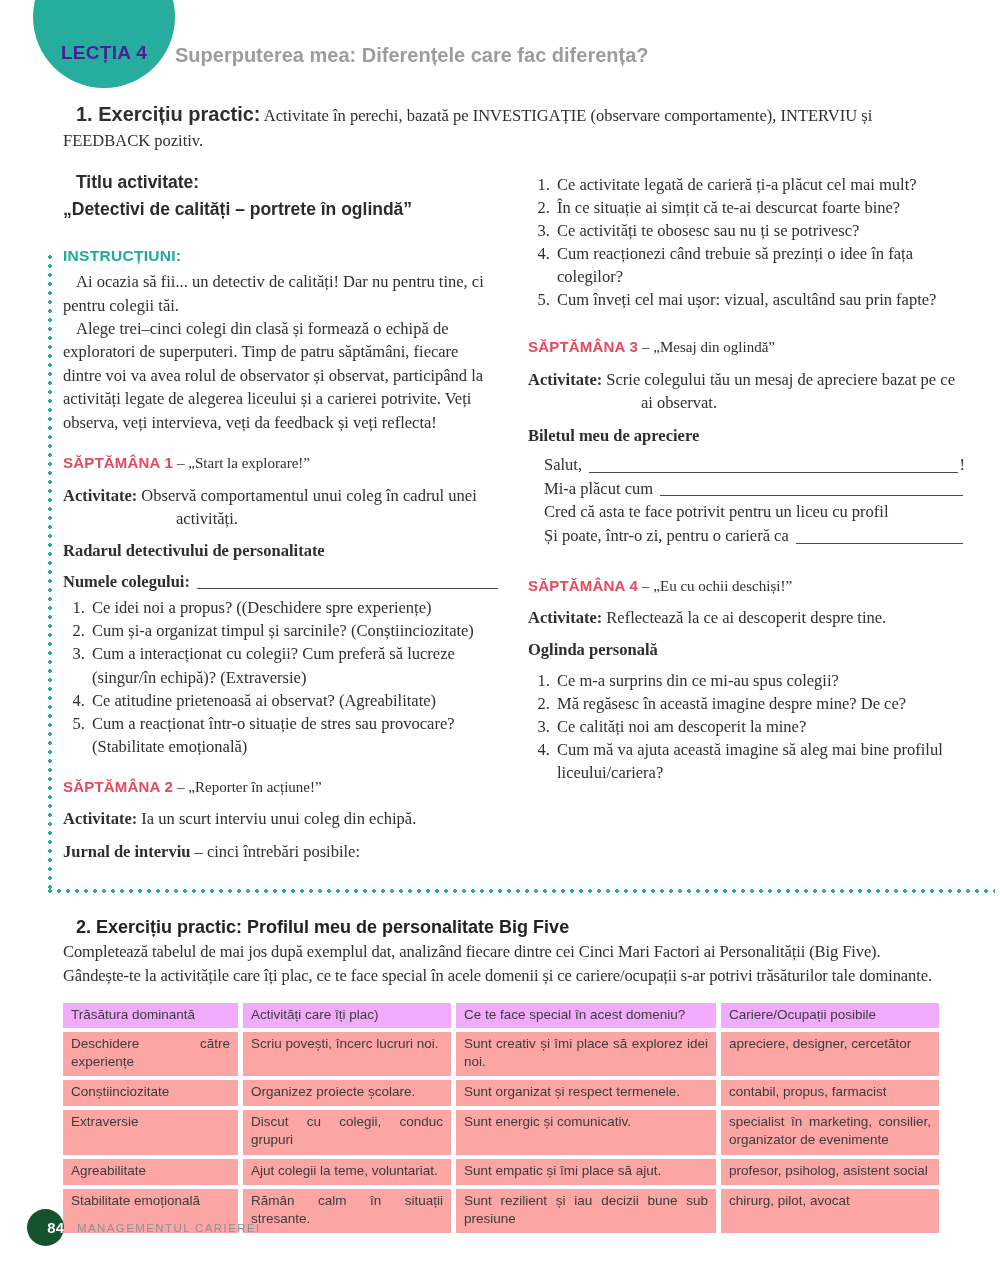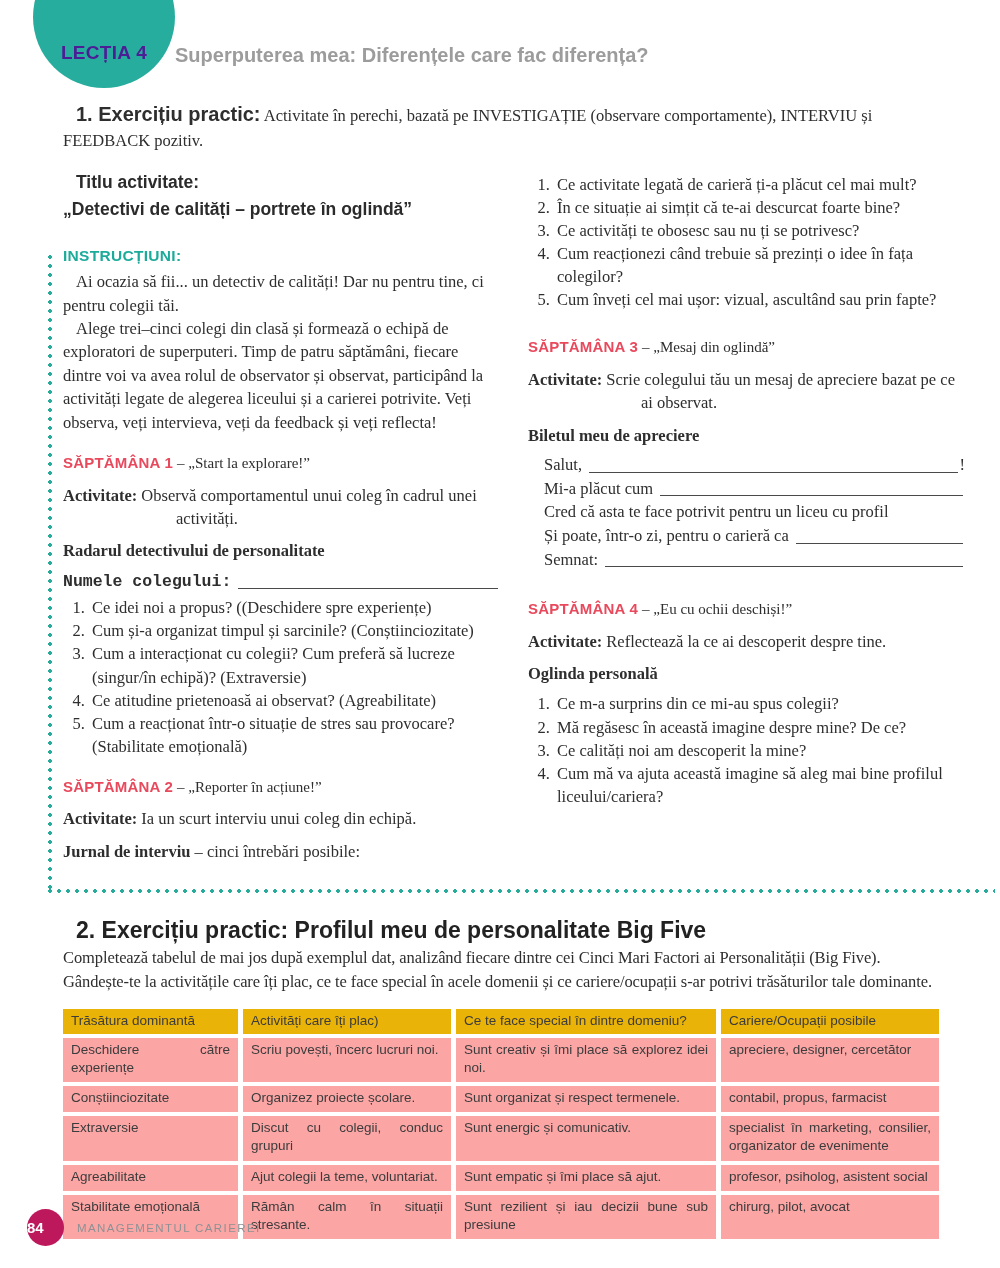--- a/index.html
+++ b/index.html
@@ -73,65 +73,65 @@
     font-family:"Liberation Sans","DejaVu Sans",sans-serif;
     font-weight:bold; font-size:15px; color:#e8495c; letter-spacing:.2px;
   }
   .week-title { font-size:15px; }
 
   .hang { padding-left:113px; text-indent:-113px; margin-bottom:9px; }
 
   .subhead { font-weight:bold; margin-bottom:7px; }
 
   .name-line { display:flex; align-items:baseline; margin-bottom:3px; }
-  .name-line b { white-space:nowrap;font-family:Liberation Mono, monospace; }
+  .name-line b { white-space:nowrap; }
   .blank {
     flex:1 1 auto; min-width:30px; border-bottom:1.4px solid #4a4a4a;
     align-self:flex-end; margin:0 2px 4px 7px; height:1px;
   }
 
   ol.qlist { list-style:decimal; padding-left:26px; margin-bottom:2px; }
   ol.qlist li { padding-left:3px; line-height:1.4; }
 
   .note-title { font-weight:bold; margin-bottom:6px; }
   .note-line { display:flex; align-items:center; margin-left:16px; line-height:1.43; }
   .note-line .suffix { white-space:nowrap; }
 
   
   .section2 { margin:26px 60px 0 63px; }
   .section2-title {
     font-family:"Liberation Sans","DejaVu Sans",sans-serif;
-    font-weight:bold; font-size:23px; color:#222; margin-left:13px; margin-bottom:2px;
+    font-weight:bold; font-size:18px; color:#222; margin-left:13px; margin-bottom:2px;
   }
   .section2-desc { font-size:16.5px; line-height:1.42; letter-spacing:-0.1px; }
 
   
   table.bigfive {
     margin:12px 0 0 58px; border-collapse:separate; border-spacing:5px 4px;
     font-family:"Liberation Sans","DejaVu Sans",sans-serif;
     font-size:13.5px; color:#3c3c3c; table-layout:fixed; width:886px;
   }
   table.bigfive col.c1 { width:175px; }
   table.bigfive col.c2 { width:208px; }
   table.bigfive col.c3 { width:260px; }
   table.bigfive col.c4 { width:218px; }
   table.bigfive th {
-    background:#eab308; font-weight:normal; text-align:left;
+    background:#f0abfc; font-weight:normal; text-align:left;
     padding:3px 8px 4px; line-height:1.3;
   }
   table.bigfive td {
     background:#fca5a5; vertical-align:top;
     padding:3px 8px 5px; line-height:1.35; text-align:justify;
   }
 
   
   .footer { position:absolute; left:27px; bottom:22px; display:flex; align-items:center; }
   .page-circle {
-    width:37px; height:37px; border-radius:50%; background:#be185d;
-    display:flex; align-items:center; justify-content:flex-start;
+    width:37px; height:37px; border-radius:50%; background:#14532d;
+    display:flex; align-items:center; justify-content:flex-end;
     font-family:"Liberation Sans","DejaVu Sans",sans-serif;
     font-weight:bold; font-size:15px; color:#fff;
   }
   .footer-label {
     margin-left:13px; font-family:"Liberation Sans","DejaVu Sans",sans-serif;
     font-size:11.5px; letter-spacing:1.4px; color:#8d9194;
   }
 </style>
 </head>
 <body>
@@ -207,24 +207,20 @@
       </div>
       <div class="note-line">
         <span>Mi-a plăcut cum</span>
         <span class="blank"></span>
       </div>
       <div class="note-line">
         <span>Cred că asta te face potrivit pentru un liceu cu profil</span>
       </div>
       <div class="note-line">
         <span>Și poate, într-o zi, pentru o carieră ca</span>
-        <span class="blank"></span>
-      </div>
-      <div class="note-line">
-        <span>Semnat:</span>
         <span class="blank"></span>
       </div>
 
       <div class="week" style="margin-top:26px;">
         <span class="week-label">SĂPTĂMÂNA 4</span>
         <span class="week-title">– „Eu cu ochii deschiși!”</span>
       </div>
       <p class="hang"><b>Activitate:</b> <span>Reflectează la ce ai descoperit despre tine.</span></p>
       <div class="subhead">Oglinda personală</div>
       <ol class="qlist">
@@ -246,21 +242,21 @@
   <colgroup>
       <col class="c1">
       <col class="c2">
       <col class="c3">
       <col class="c4">
     </colgroup>
   <thead>
     <tr>
       <th>Trăsătura dominantă</th>
       <th>Activități care îți plac)</th>
-      <th>Ce te face special în dintre domeniu?</th>
+      <th>Ce te face special în acest domeniu?</th>
       <th>Cariere/Ocupații posibile</th>
     </tr>
   </thead>
   <tbody>
     <tr>
       <td>Deschidere către experiențe</td>
       <td>Scriu povești, încerc lucruri noi.</td>
       <td>Sunt creativ și îmi place să explorez idei noi.</td>
       <td>apreciere, designer, cercetător</td>
     </tr>

